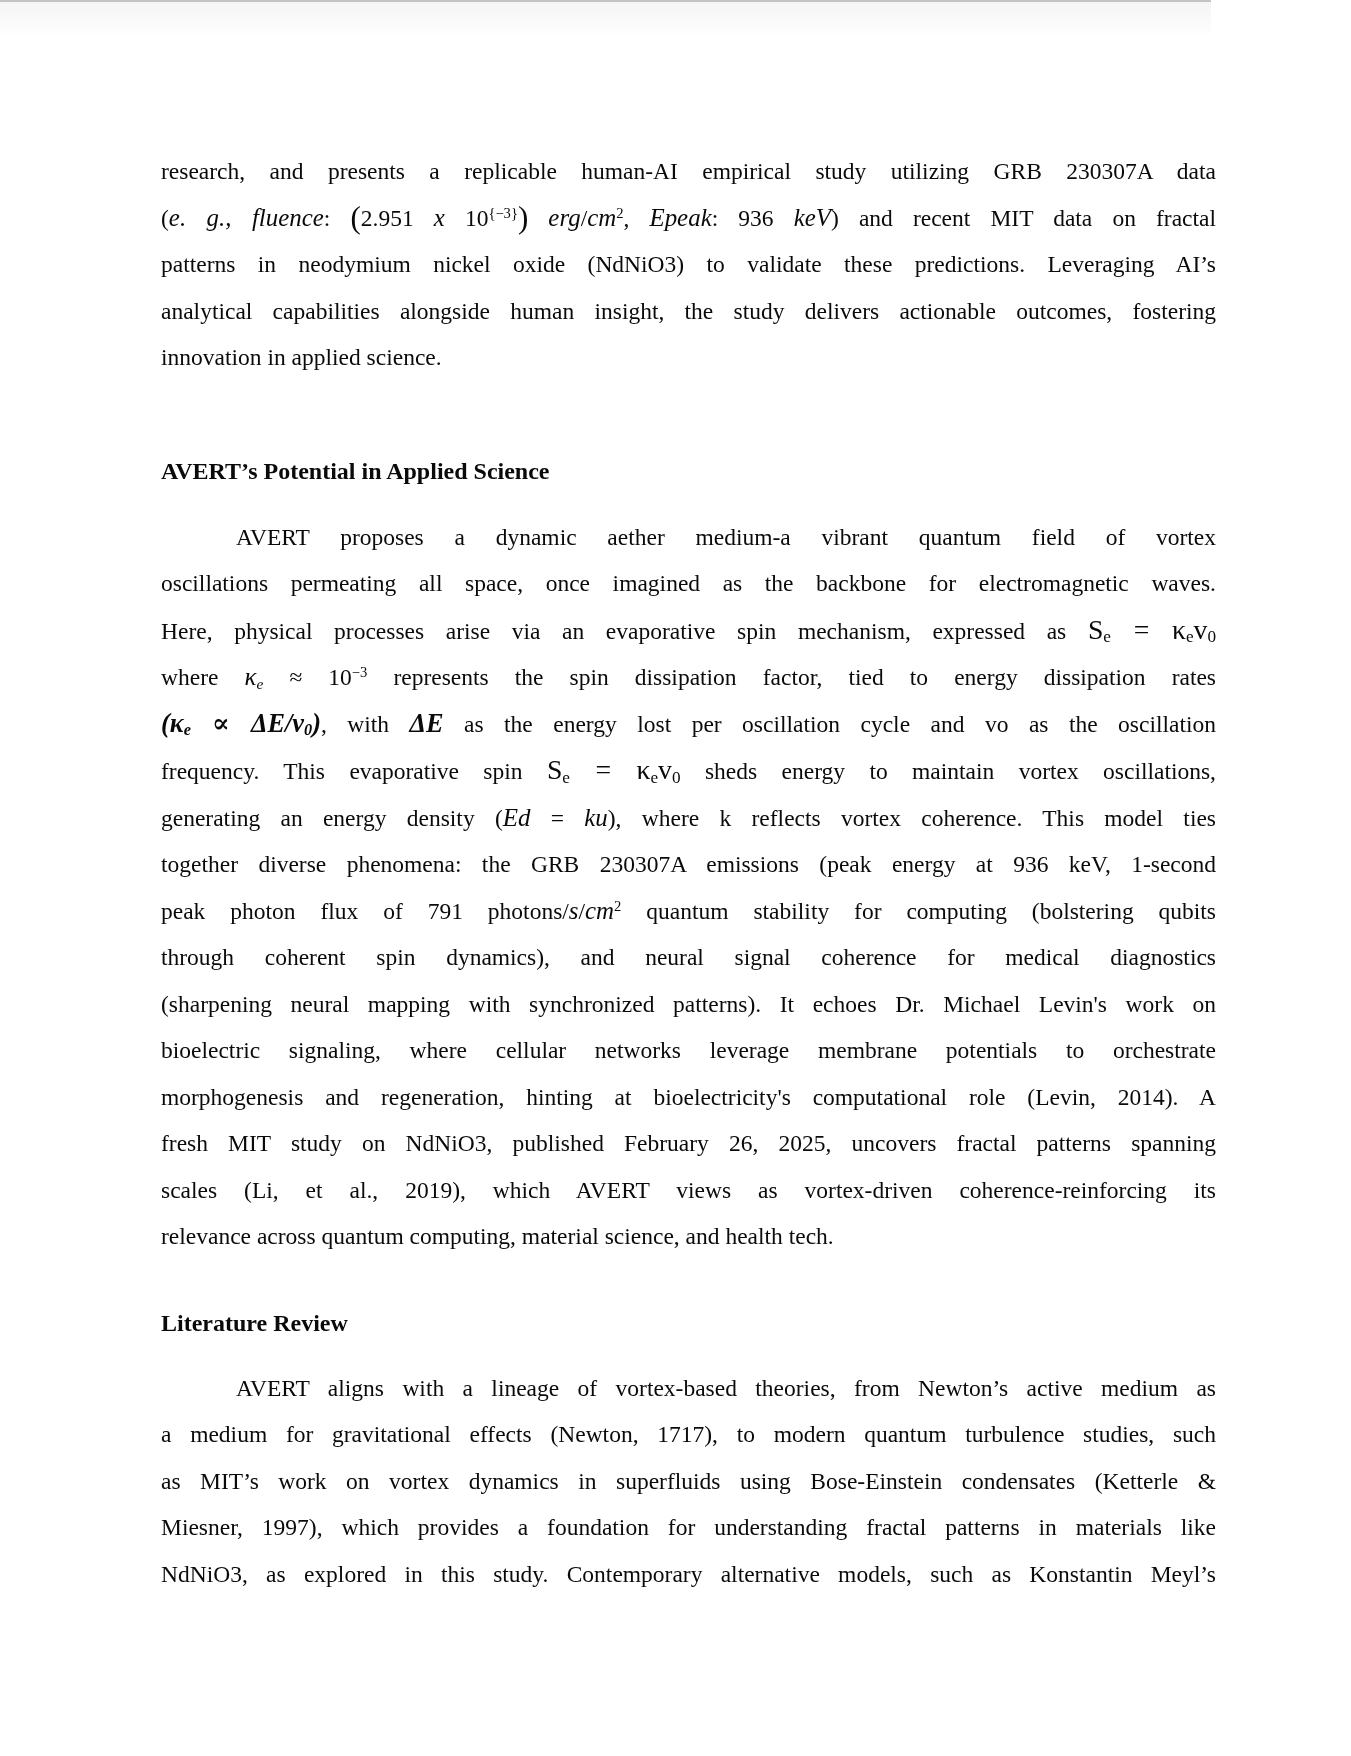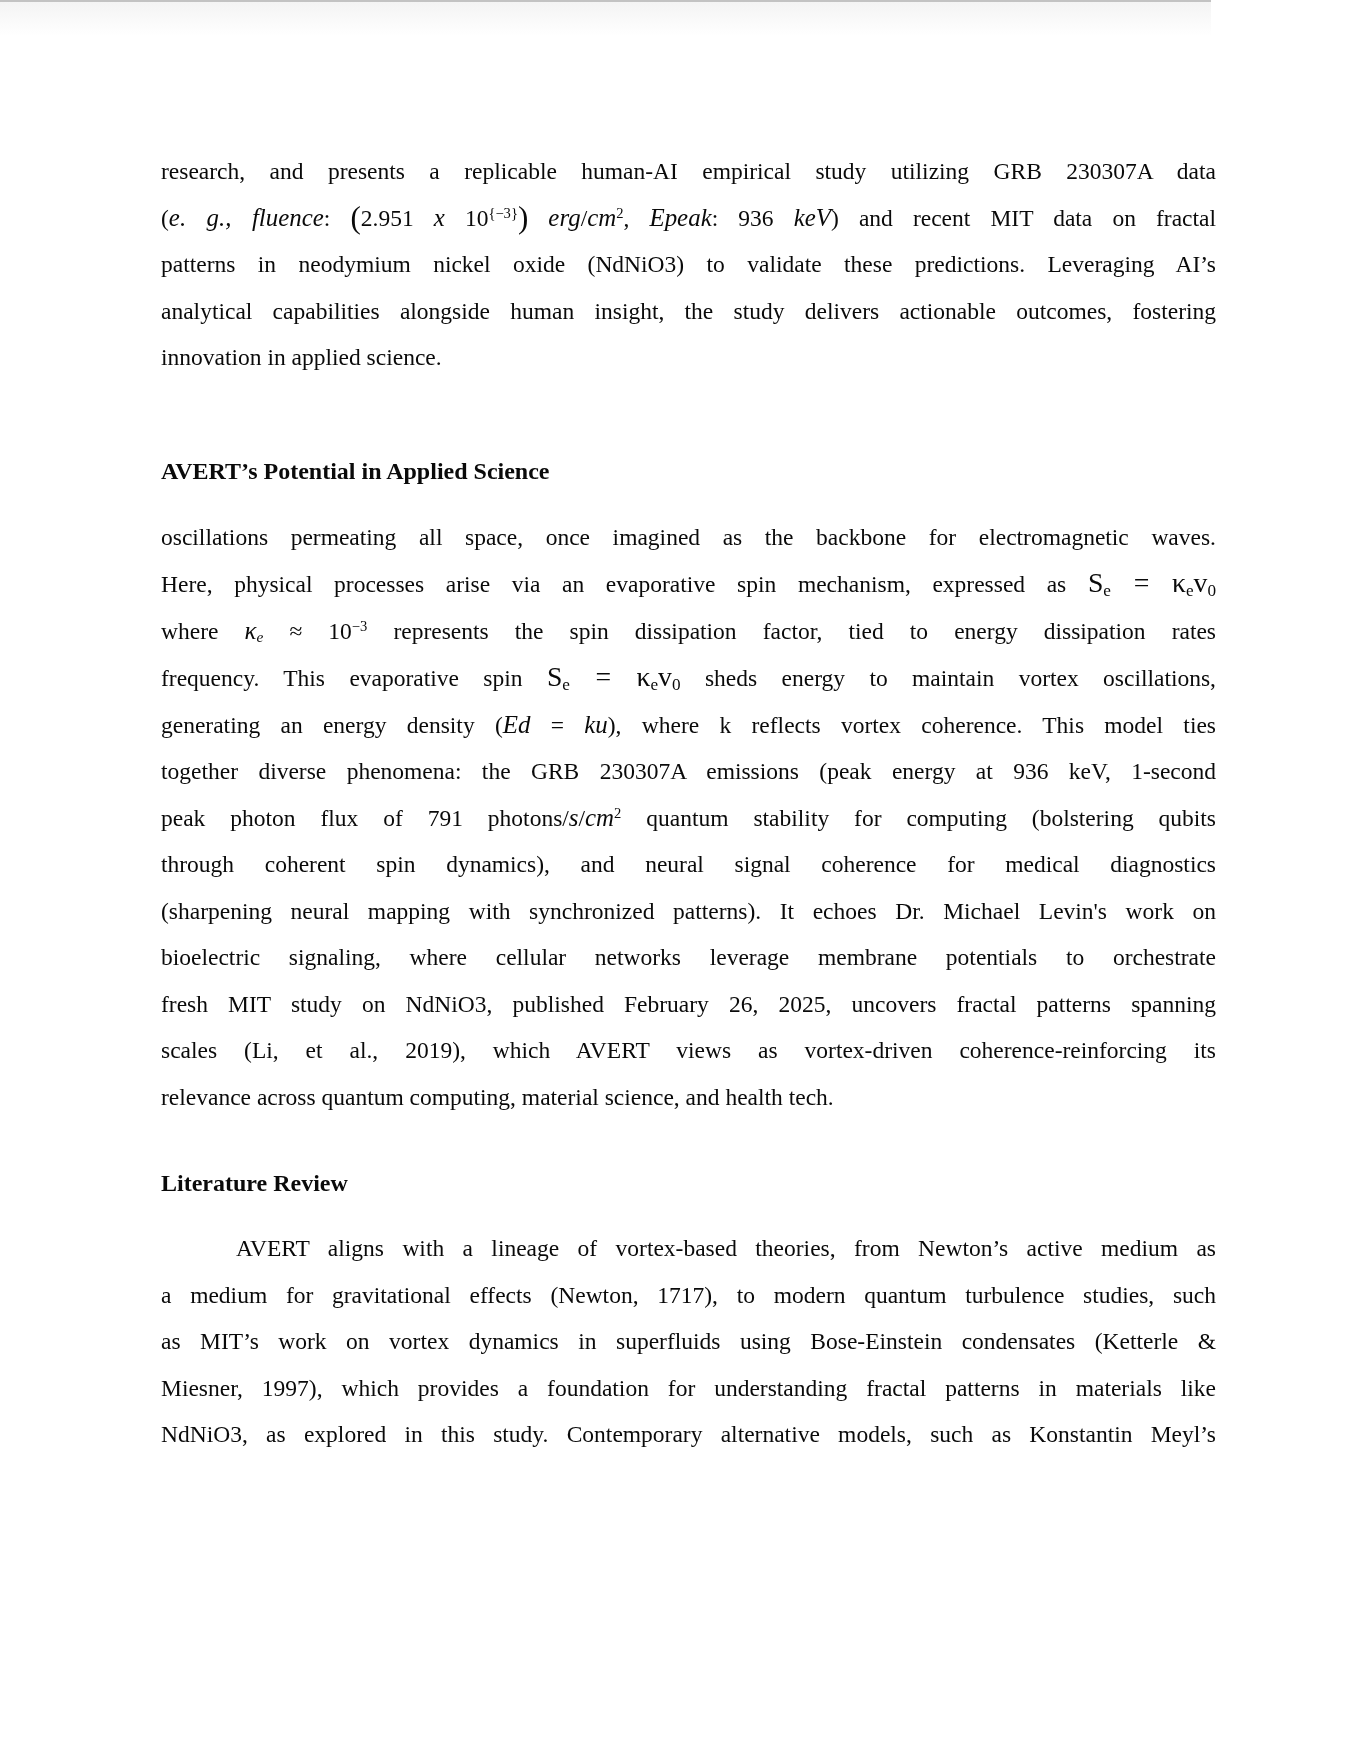--- a/index.html
+++ b/index.html
@@ -49,30 +49,33 @@
   <div class="content">
       <div class="para">
         <div class="line">research, and presents a replicable human-AI empirical study utilizing GRB 230307A data</div>
         <div class="line">(<mm>e. g., fluence</mm>: <bp>(</bp>2.951 <mm>x</mm> 10<sup>{−3}</sup><bp>)</bp> <mm>erg</mm>/<mm>cm</mm><sup>2</sup>, <mm>Epeak</mm>: 936 <mm>keV</mm>) and recent MIT data on fractal</div>
         <div class="line">patterns in neodymium nickel oxide (NdNiO3) to validate these predictions. Leveraging AI’s</div>
         <div class="line">analytical capabilities alongside human insight, the study delivers actionable outcomes, fostering</div>
         <div class="line end">innovation in applied science.</div>
       </div>
       <div class="heading s1">AVERT’s Potential in Applied Science</div>
       <div class="para">
+        <div class="line ind">AVERT proposes a dynamic aether medium-a vibrant quantum field of vortex</div>
         <div class="line">oscillations permeating all space, once imagined as the backbone for electromagnetic waves.</div>
         <div class="line">Here, physical processes arise via an evaporative spin mechanism, expressed as <bg>S<sub>e</sub> = κ<sub>e</sub>v<sub>0</sub></bg></div>
         <div class="line">where <mm>κ<sub>e</sub></mm> ≈ 10<sup>−3</sup> represents the spin dissipation factor, tied to energy dissipation rates</div>
+        <div class="line"><bb>(κ<sub>e</sub> ∝ ΔE/v<sub>0</sub>)</bb>, with <bb>ΔE</bb> as the energy lost per oscillation cycle and vo as the oscillation</div>
         <div class="line">frequency. This evaporative spin <bg>S<sub>e</sub> = κ<sub>e</sub>v<sub>0</sub></bg> sheds energy to maintain vortex oscillations,</div>
         <div class="line">generating an energy density (<mm>Ed</mm> = <mm>ku</mm>), where k reflects vortex coherence. This model ties</div>
         <div class="line">together diverse phenomena: the GRB 230307A emissions (peak energy at 936 keV, 1-second</div>
         <div class="line">peak photon flux of 791 photons/<mm>s</mm>/<mm>cm</mm><sup>2</sup> quantum stability for computing (bolstering qubits</div>
         <div class="line">through coherent spin dynamics), and neural signal coherence for medical diagnostics</div>
         <div class="line">(sharpening neural mapping with synchronized patterns). It echoes Dr. Michael Levin's work on</div>
         <div class="line">bioelectric signaling, where cellular networks leverage membrane potentials to orchestrate</div>
+        <div class="line">morphogenesis and regeneration, hinting at bioelectricity's computational role (Levin, 2014). A</div>
         <div class="line">fresh MIT study on NdNiO3, published February 26, 2025, uncovers fractal patterns spanning</div>
         <div class="line">scales (Li, et al., 2019), which AVERT views as vortex-driven coherence-reinforcing its</div>
         <div class="line end">relevance across quantum computing, material science, and health tech.</div>
       </div>
       <div class="heading s3">Literature Review</div>
       <div class="para">
         <div class="line ind">AVERT aligns with a lineage of vortex-based theories, from Newton’s active medium as</div>
         <div class="line">a medium for gravitational effects (Newton, 1717), to modern quantum turbulence studies, such</div>
         <div class="line">as MIT’s work on vortex dynamics in superfluids using Bose-Einstein condensates (Ketterle &amp;</div>
         <div class="line">Miesner, 1997), which provides a foundation for understanding fractal patterns in materials like</div>

